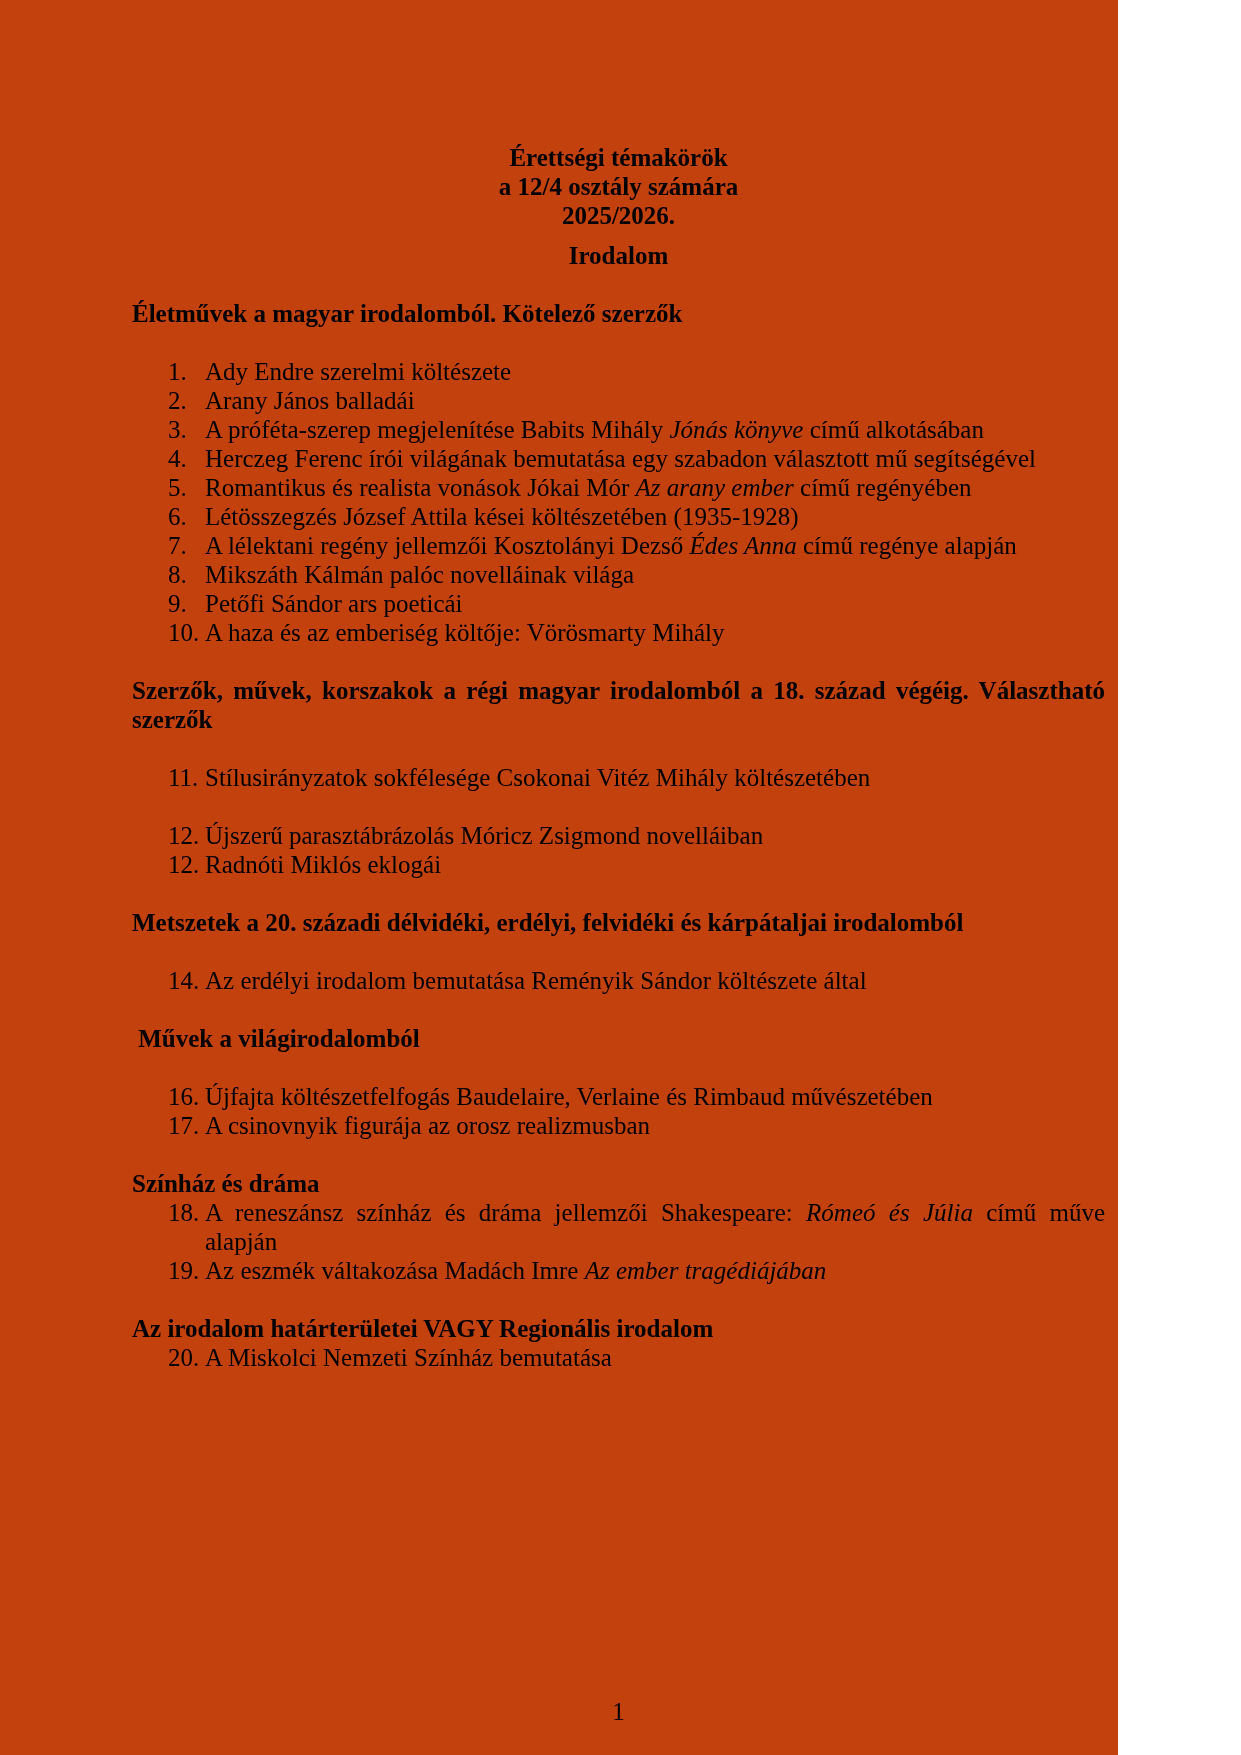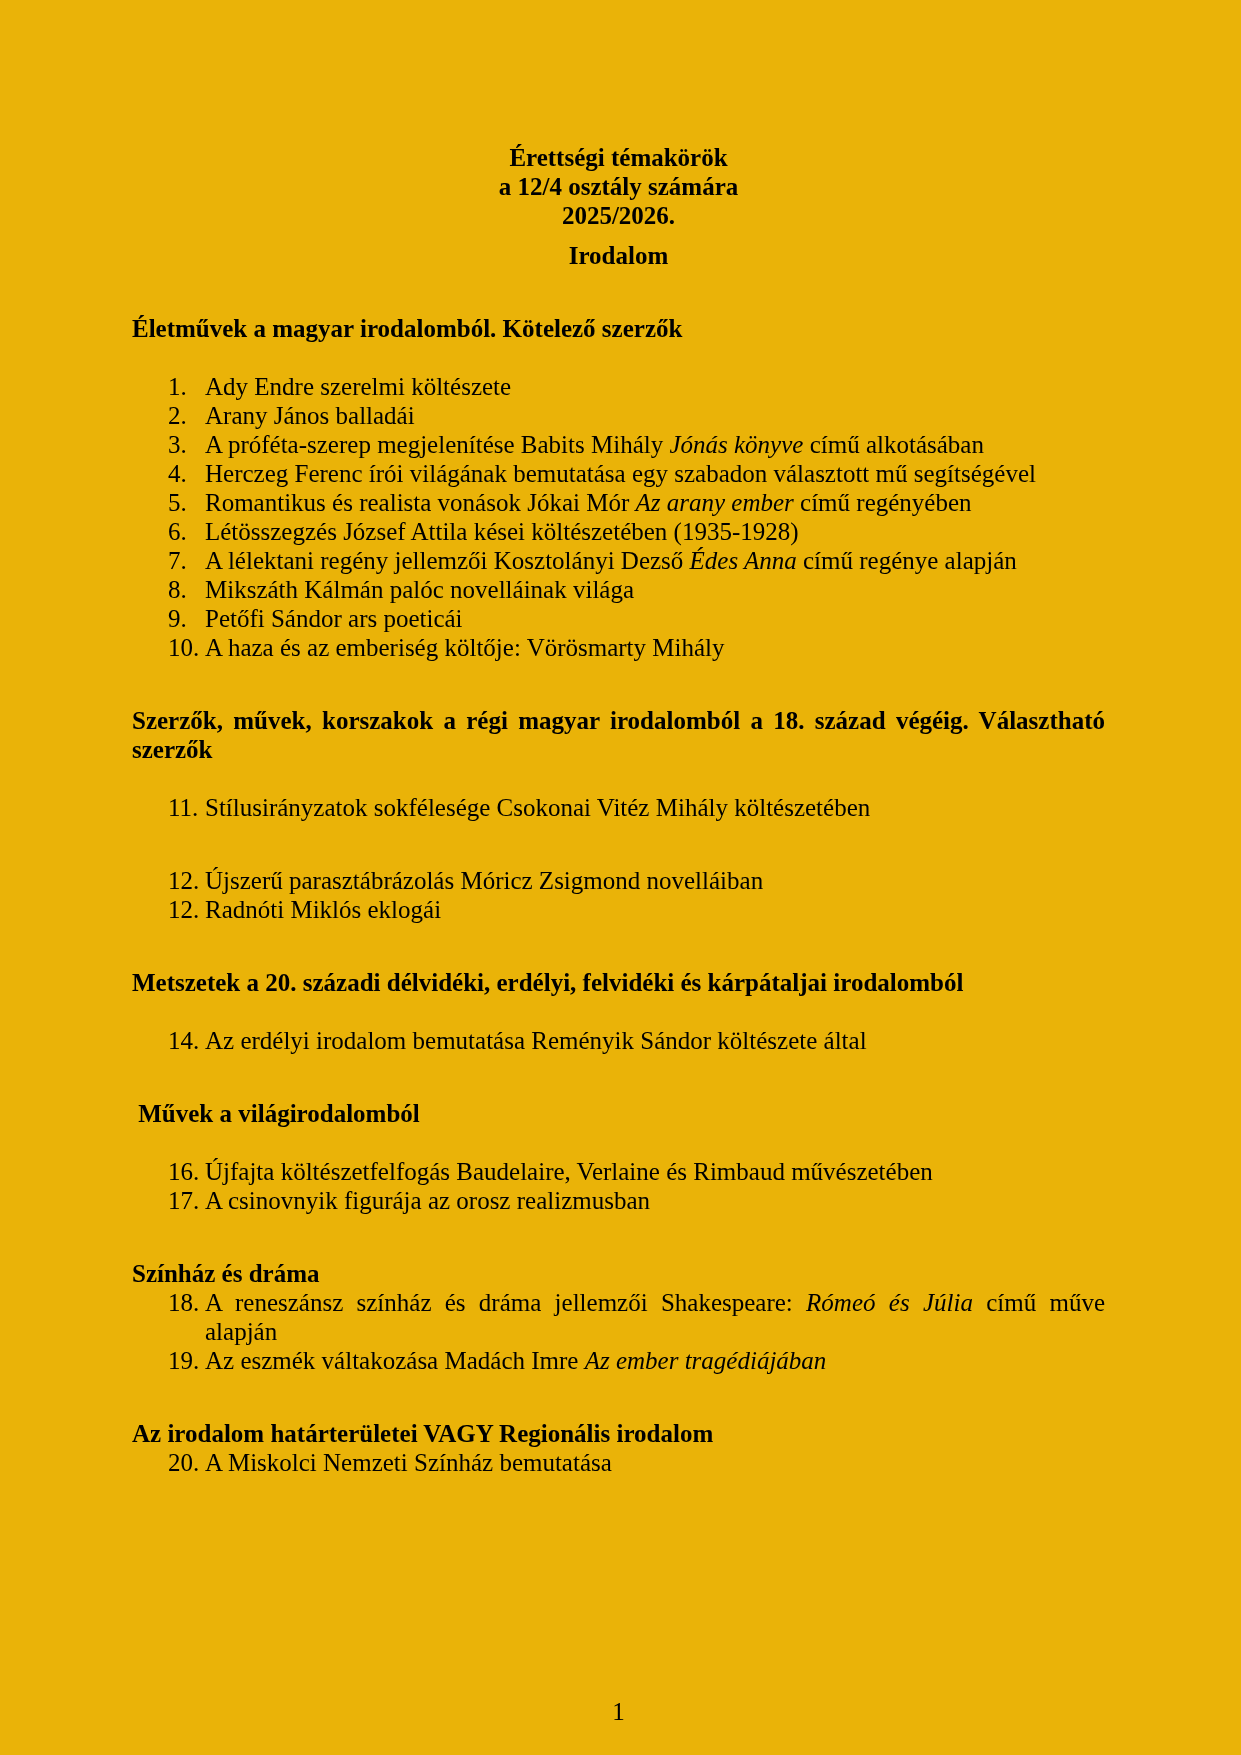--- a/index.html
+++ b/index.html
@@ -2,23 +2,23 @@
 <html lang="hu"><head>
 <meta charset="utf-8">
 <style>
   html, body {
     margin: 0;
     padding: 0;
     background: #ffffff;
   }
   .page {
     position: relative;
-    width: 1241px;
+    width: 1118px;
     height: 1755px;
-    background: #eab308;
+    background: #c2410c;
     font-family: "Liberation Serif", "DejaVu Serif", serif;
     font-size: 25px;
     line-height: 29px;
     color: #000000;
     overflow: hidden;
   }
   .content {
     position: absolute;
     left: 132px;
     top: 143px;
@@ -27,21 +27,21 @@
   .title-line {
     font-weight: 700;
     text-align: center;
     line-height: 29px;
   }
   .subject {
     font-weight: 700;
     text-align: center;
     margin-top: 11px;
   }
-  .section { margin-top: 44px; }
+  .section { margin-top: 29px; }
   .heading {
     font-weight: 700;
     text-align: justify;
     white-space: pre-wrap;
   }
   .items.gap-top { margin-top: 29px; }
   .list-item { display: flex; }
   .list-item .num {
     flex: 0 0 37px;
     margin-left: 36px;

